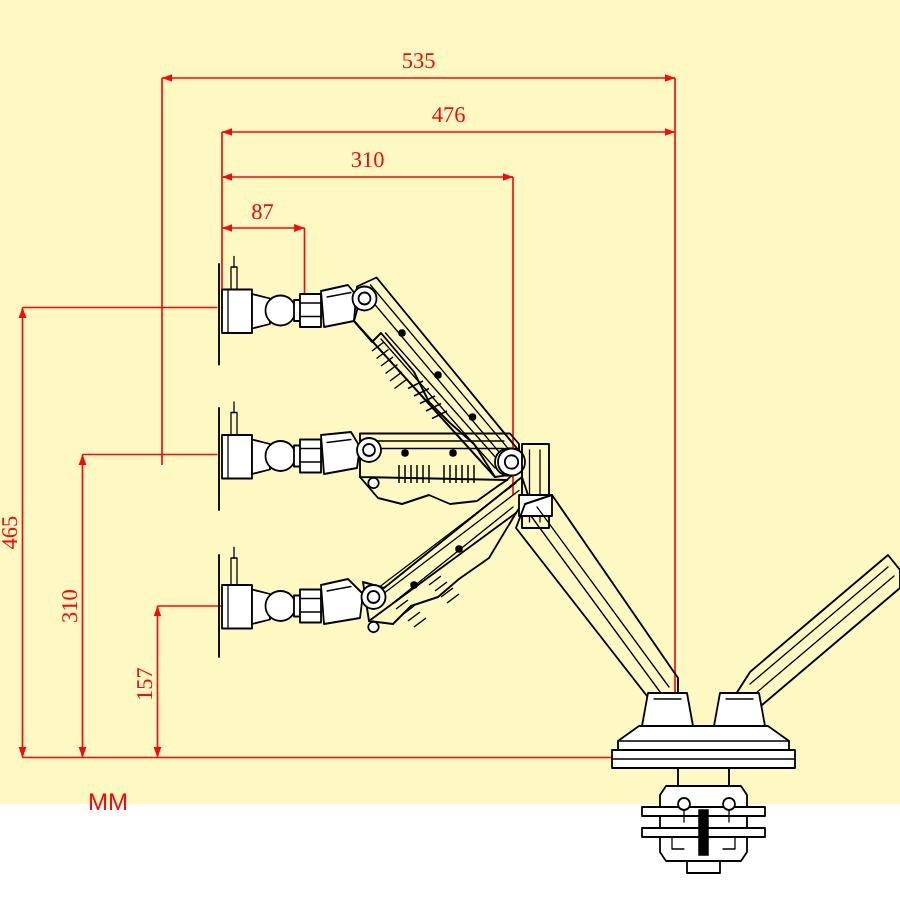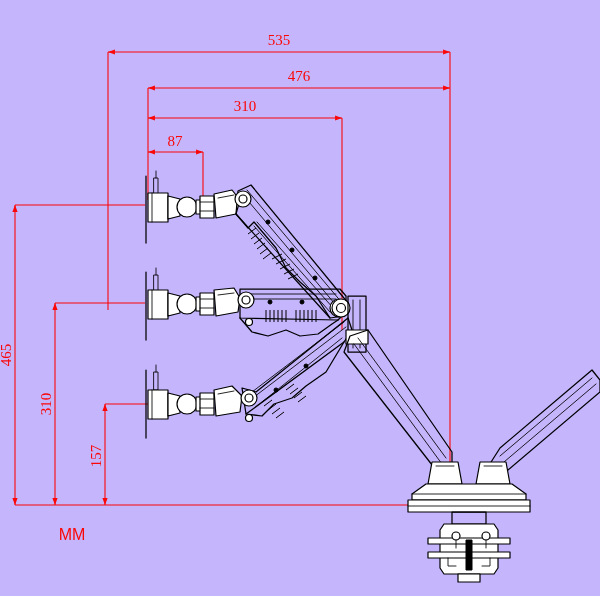--- a/index.html
+++ b/index.html
@@ -10,22 +10,22 @@
   }
   body {
     width: 600px;
     height: 600px;
     font-family: "Liberation Serif", serif;
     overflow: hidden;
   }
   #drawing-canvas {
     position: relative;
     width: 600px;
-    height: 596px;
-    background: #c4b5fd;
+    height: 536px;
+    background: #fef9c3;
   }
   #drawing-svg {
     position: absolute;
     top: 0;
     left: 0;
     width: 600px;
     height: 600px;
     display: block;
   }
   .dim-text {

